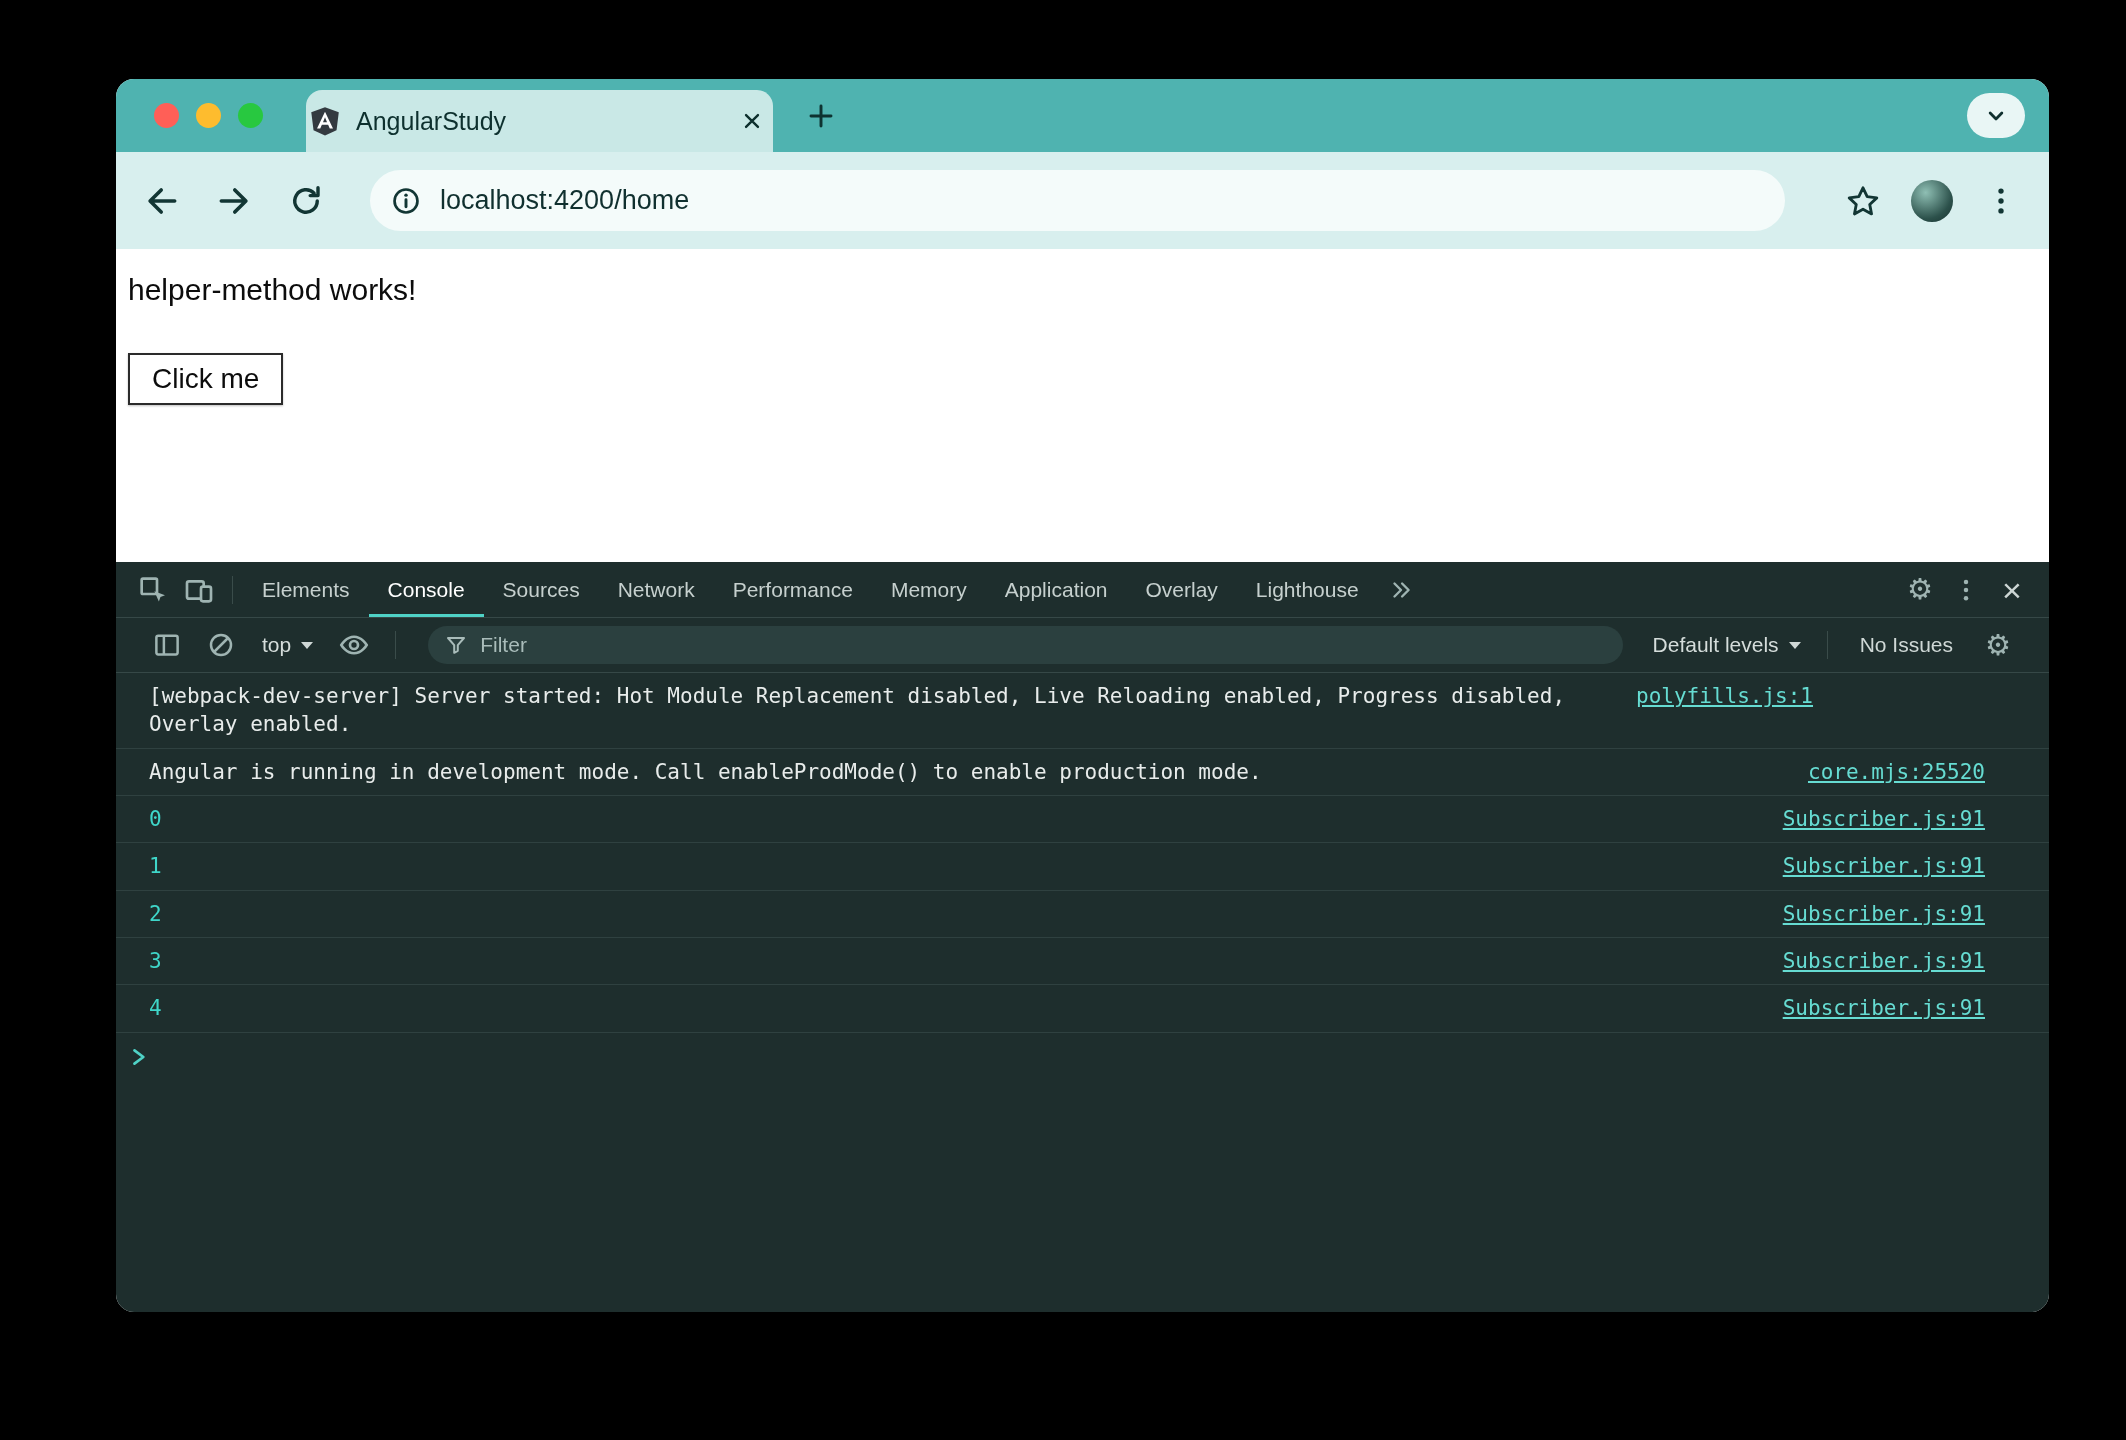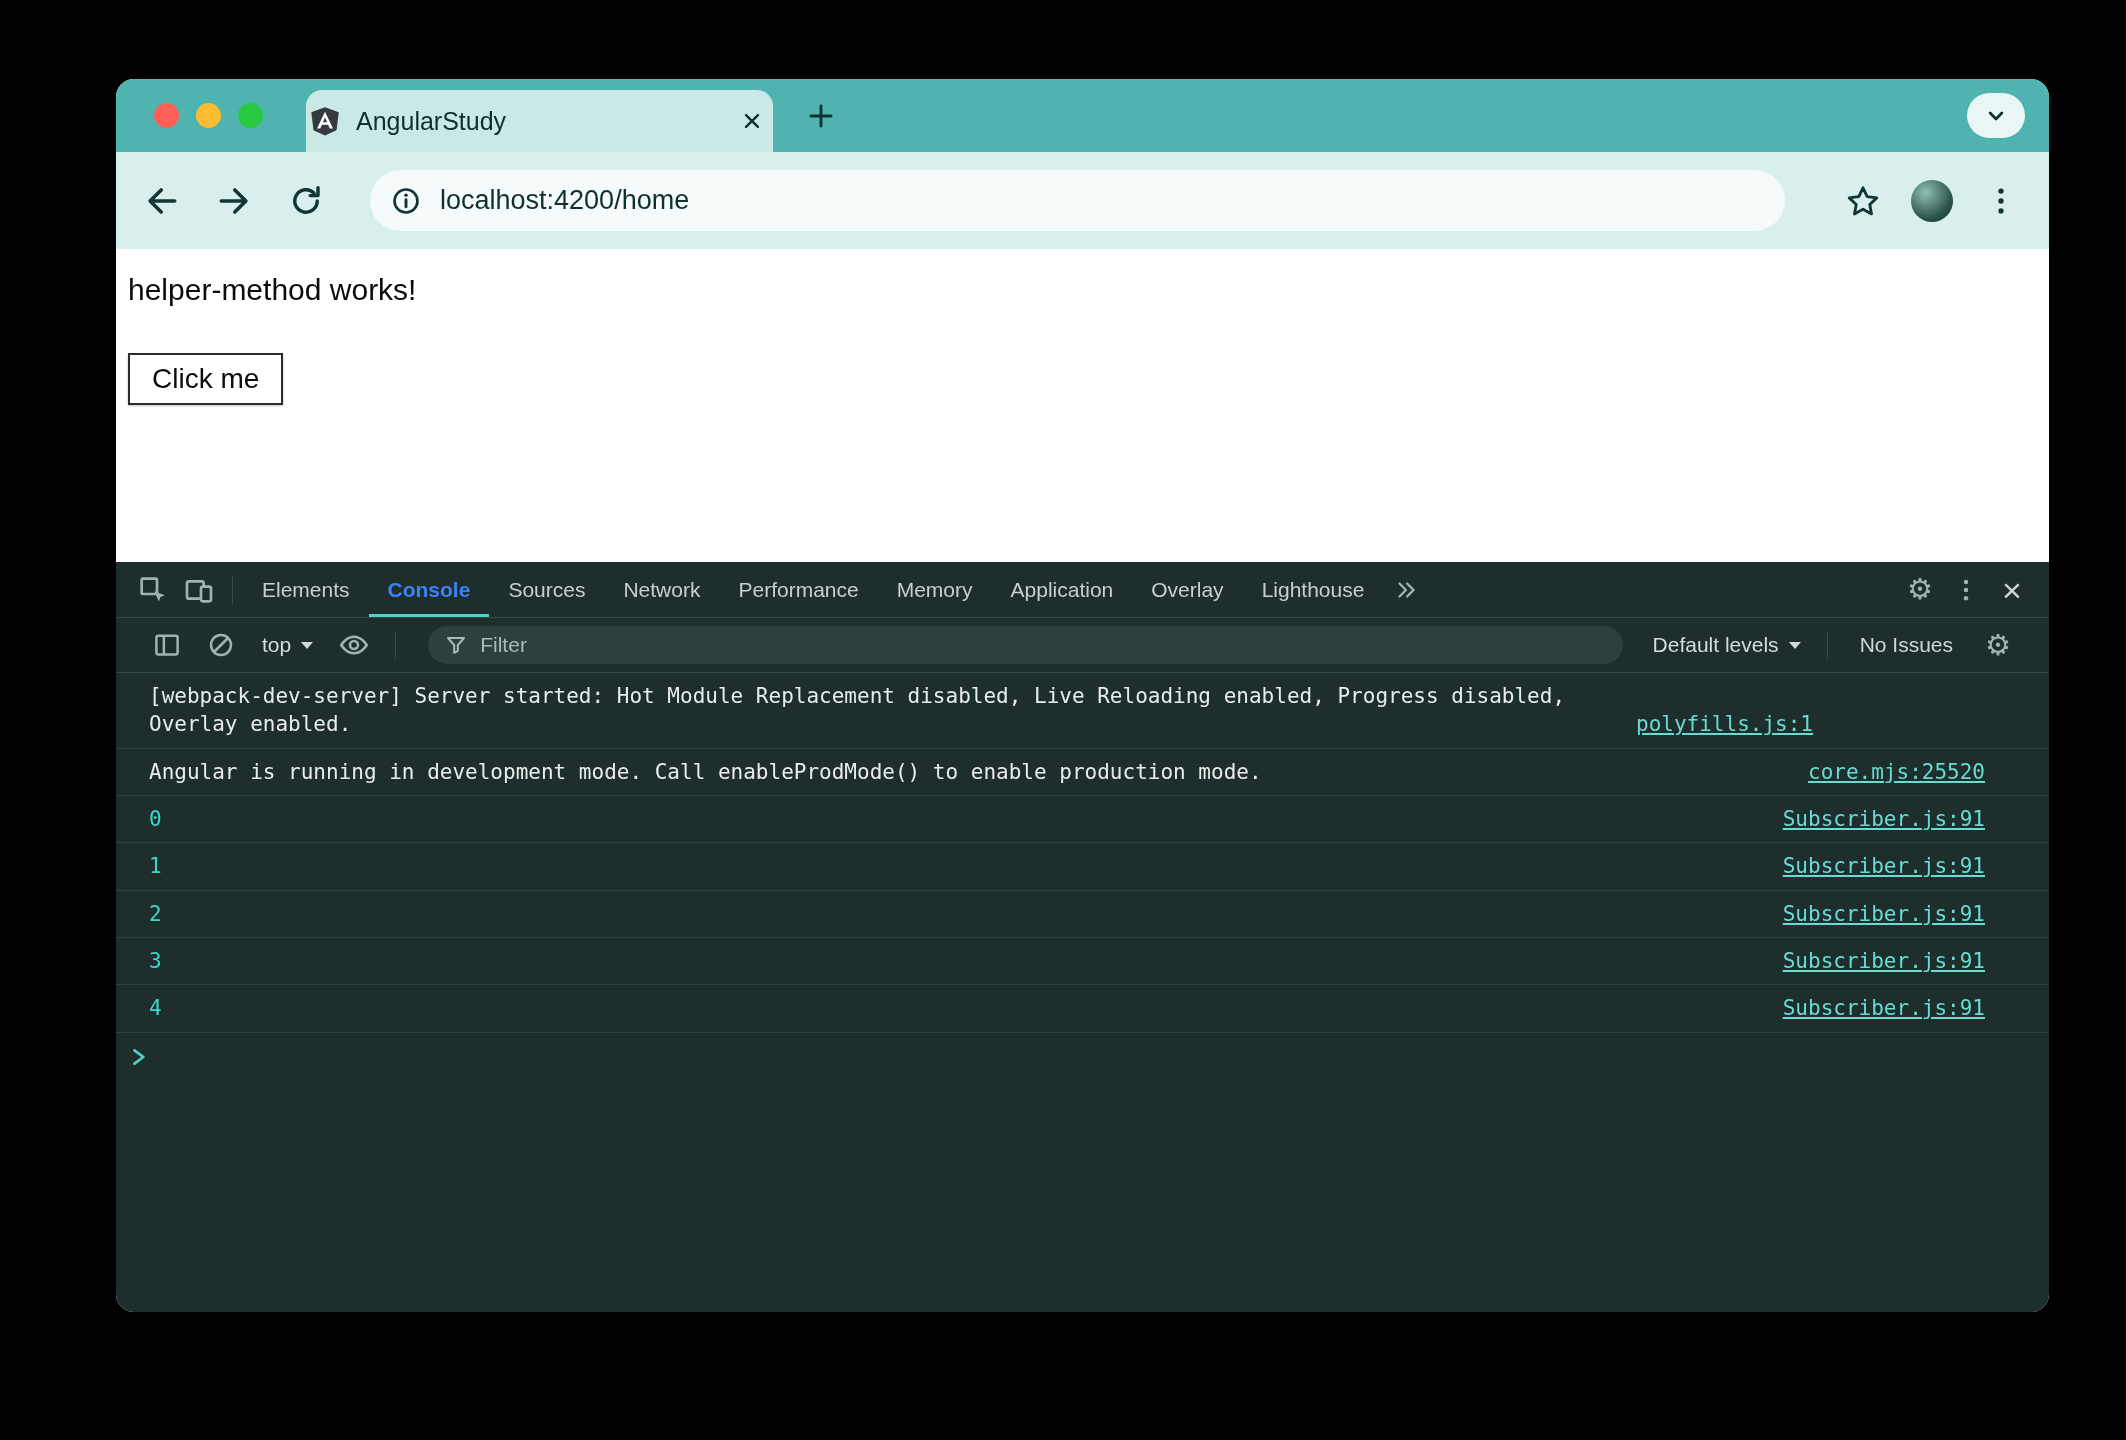--- a/index.html
+++ b/index.html
@@ -53,41 +53,41 @@
 
   
   .devtools { flex:1; background:#1e2e2d; display:flex; flex-direction:column;
               color:#c6d0ce; min-height:0; }
   .dt-tabbar { height:56px; display:flex; align-items:stretch; border-bottom:1px solid #364847;
                flex-shrink:0; padding-left:14px; }
   .dt-iconbtn { width:46px; display:flex; align-items:center; justify-content:center; flex-shrink:0; }
   .vdiv { width:1px; height:28px; background:#3a4c4a; align-self:center; margin:0 10px; flex-shrink:0; }
   .dt-tab { display:flex; align-items:center; padding:0 19px; font-size:21px; color:#c6d0ce;
             border-bottom:3px solid transparent; border-top:3px solid transparent; white-space:nowrap; }
-  .dt-tab.active { color:#3b82f6; border-bottom-color:#4fd2c6;font-weight:bold; }
+  .dt-tab.active { color:#ffffff; border-bottom-color:#4fd2c6; }
   .dt-right { margin-left:auto; display:flex; align-items:center; padding-right:14px; }
   .gear-glyph { font-size:29px; color:#9fb4b2; line-height:1; }
   .dt-x { font-size:34px; color:#cdd6d4; line-height:1; }
 
   .dt-toolbar { height:55px; display:flex; align-items:center; border-bottom:1px solid #364847;
                 flex-shrink:0; padding:0 28px; gap:8px; }
   .ctx { display:flex; align-items:center; font-size:21px; color:#d5dddb; padding:0 10px; }
   .caret { width:0; height:0; border-left:6px solid transparent; border-right:6px solid transparent;
            border-top:7px solid #cfd8d6; margin-left:10px; }
   .filterbox { flex:1; height:38px; background:#2b403f; border-radius:19px; display:flex;
                align-items:center; padding:0 16px; gap:12px; margin:0 14px; }
   .filter-input { flex:1; background:transparent; border:none; outline:none; font-size:21px;
                   color:#dfe5e4; font-family:"Liberation Sans", sans-serif; }
   .filter-input::placeholder { color:#a9bcba; opacity:1; }
   .levels { display:flex; align-items:center; font-size:21px; color:#d5dddb; padding:0 8px; white-space:nowrap; }
   .no-issues { font-size:21px; color:#cfd8d6; padding:0 14px; white-space:nowrap; }
 
   .console { flex:1; overflow:hidden; font-family:"DejaVu Sans Mono", monospace; font-size:21px;
              line-height:1.35; color:#e8eceb; }
-  .console-row { display:flex; align-items:flex-end; border-bottom:1px solid #2f4140;
+  .console-row { display:flex; align-items:flex-start; border-bottom:1px solid #2f4140;
                  padding:9px 0; }
   .msg-text { flex:1; padding-left:33px; word-break:break-word; }
   .msg-text.clamp { max-width:1500px; }
   .console-row.num .msg-text { color:#3fd6c9; }
   .msg-link { margin-left:20px; padding-right:64px; color:#66dcd2; text-decoration:underline;
               white-space:nowrap; }
   .prompt-row { display:flex; align-items:center; padding:14px 0 0 14px; }
 
   svg { display:block; }
 </style>

